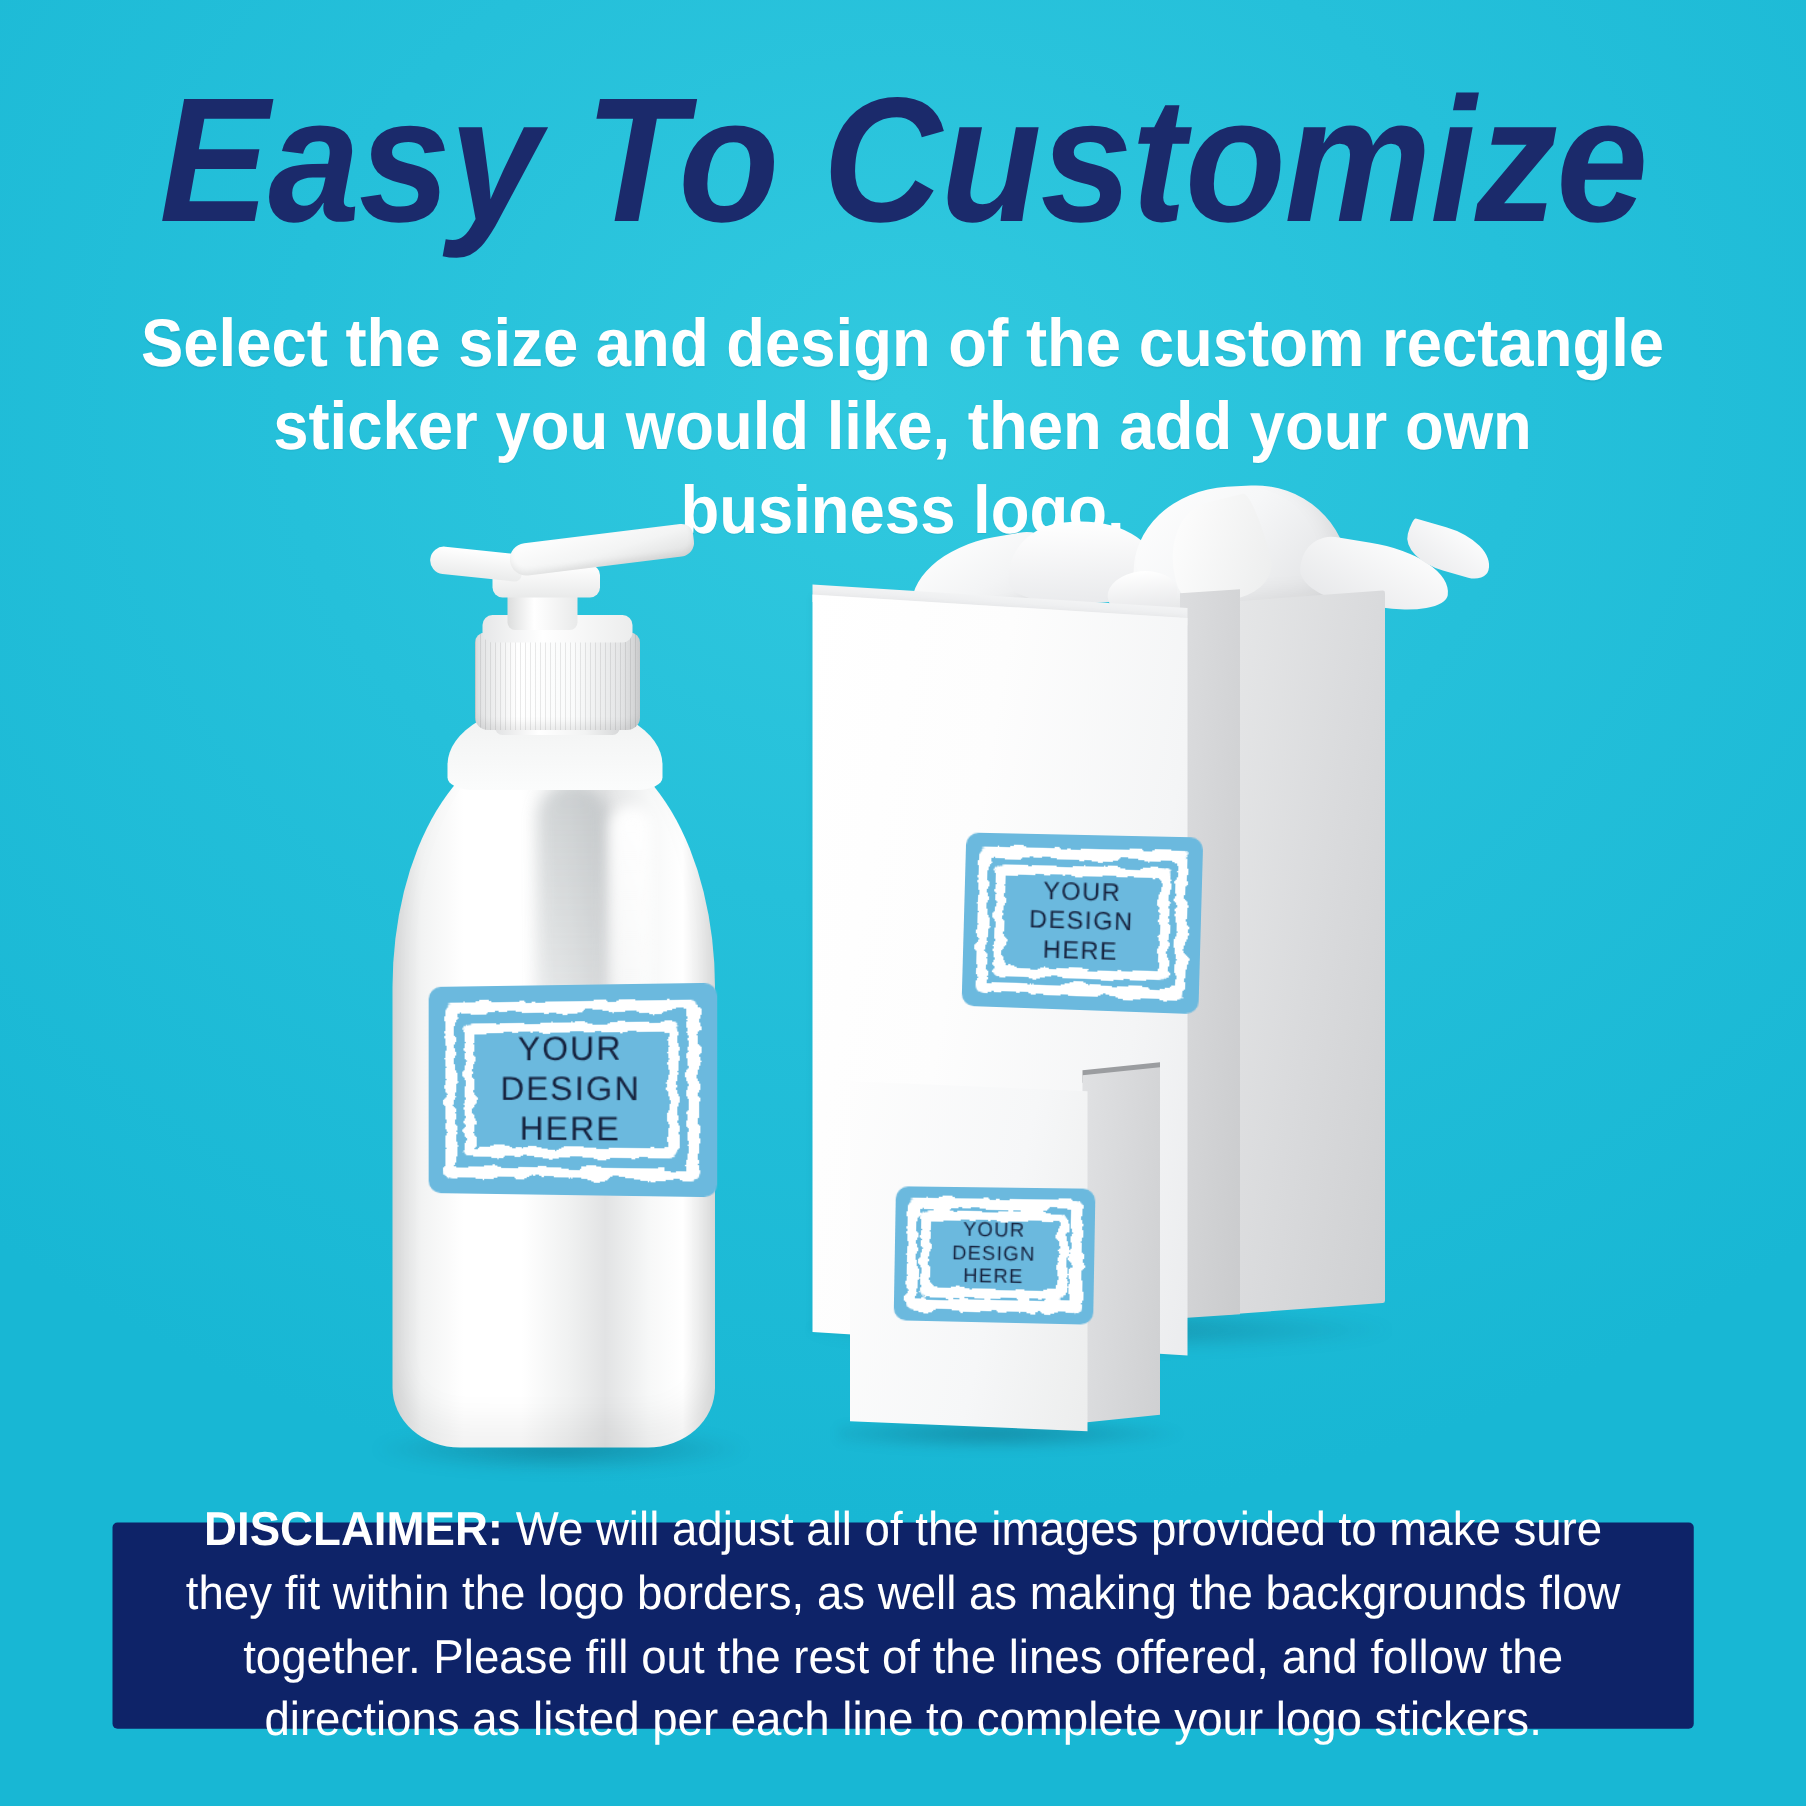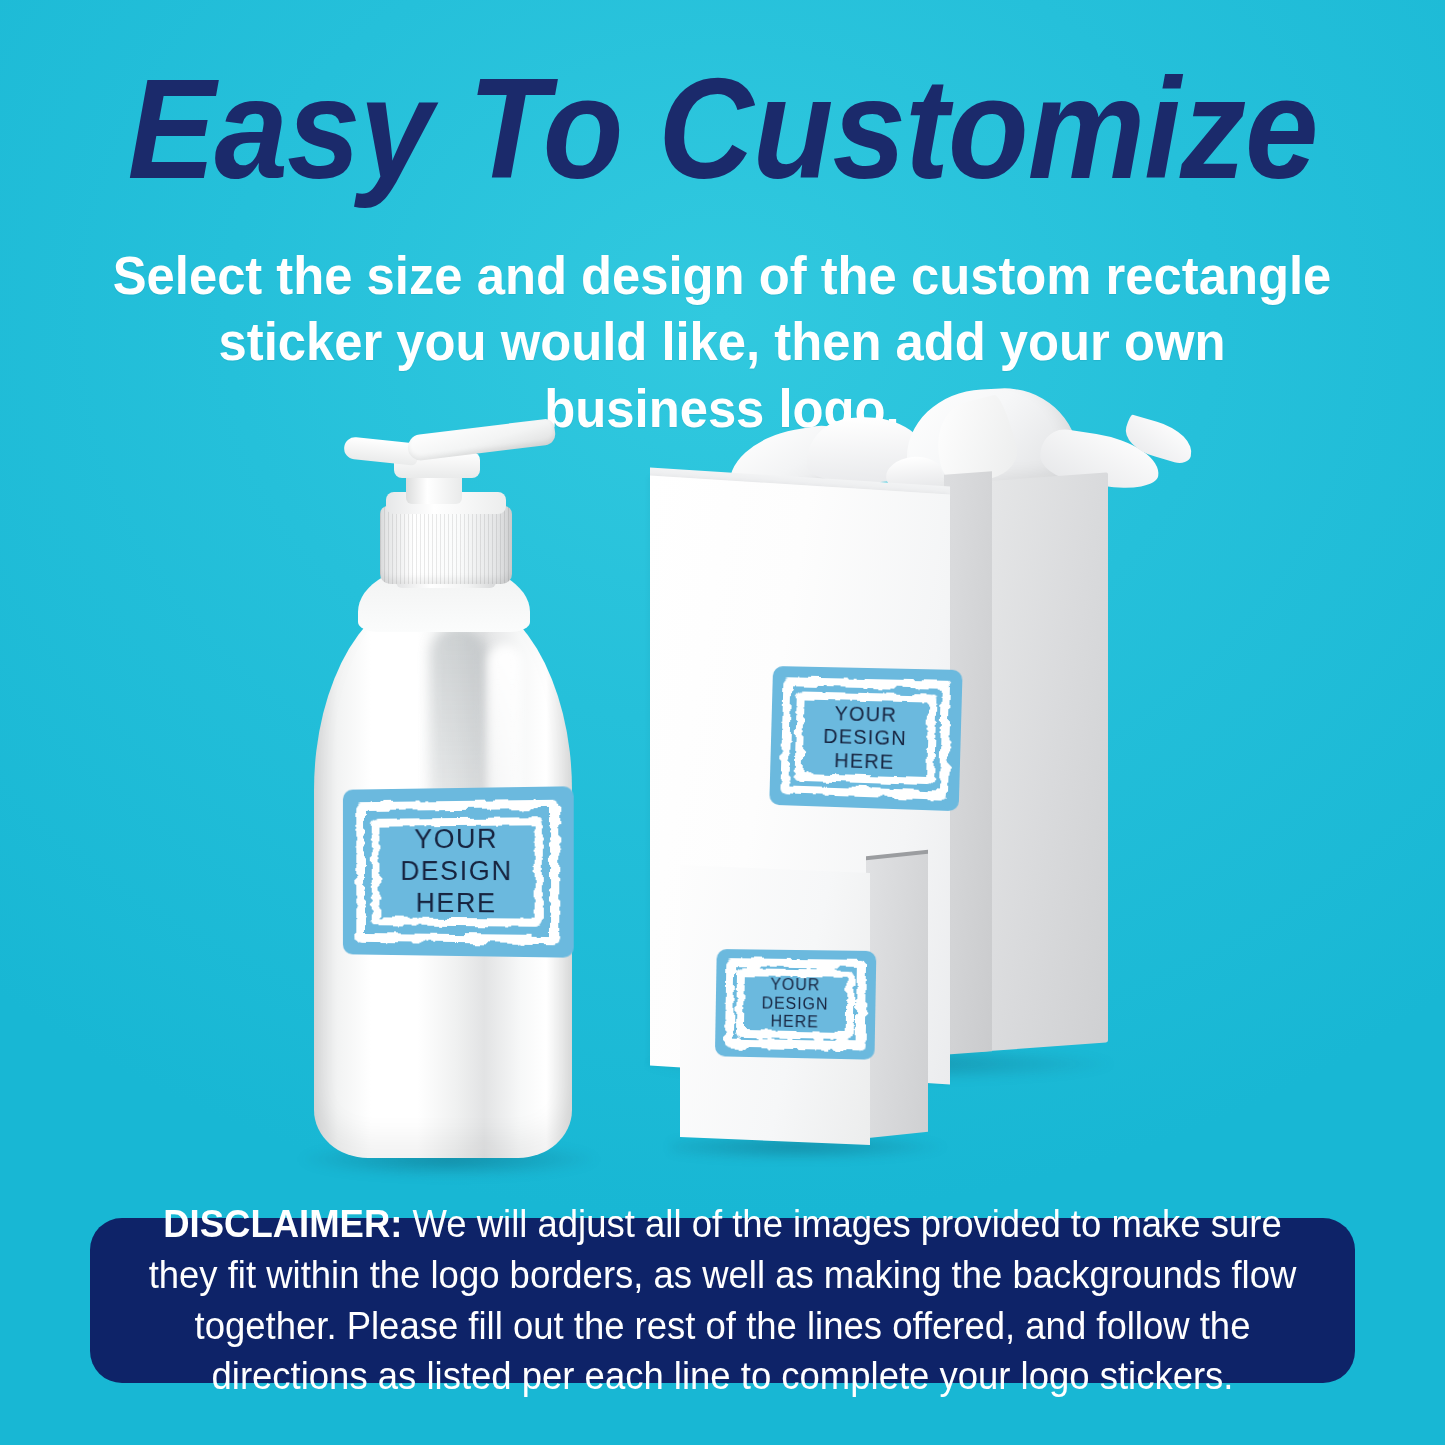--- a/index.html
+++ b/index.html
@@ -267,21 +267,21 @@
   #sticker-smallbox{
     left:715px;top:950px;width:160px;height:108px;
     transform:perspective(700px) rotateY(-4deg) rotate(1deg);
   }
   #sticker-smallbox .stk-text{font-size:16px;}
 
   
   .disclaimer{
     position:absolute;left:90px;top:1218px;width:1265px;height:165px;
     background:#0E2368;
-    border-radius:32px;
+    border-radius:4px;
     display:flex;align-items:center;justify-content:center;
     padding:0 16px;box-sizing:border-box;
   }
   .disclaimer-text{
     color:#ffffff;
     font-size:38px;
     line-height:1.34;
     text-align:center;
     transform:scaleX(0.96);
   }

